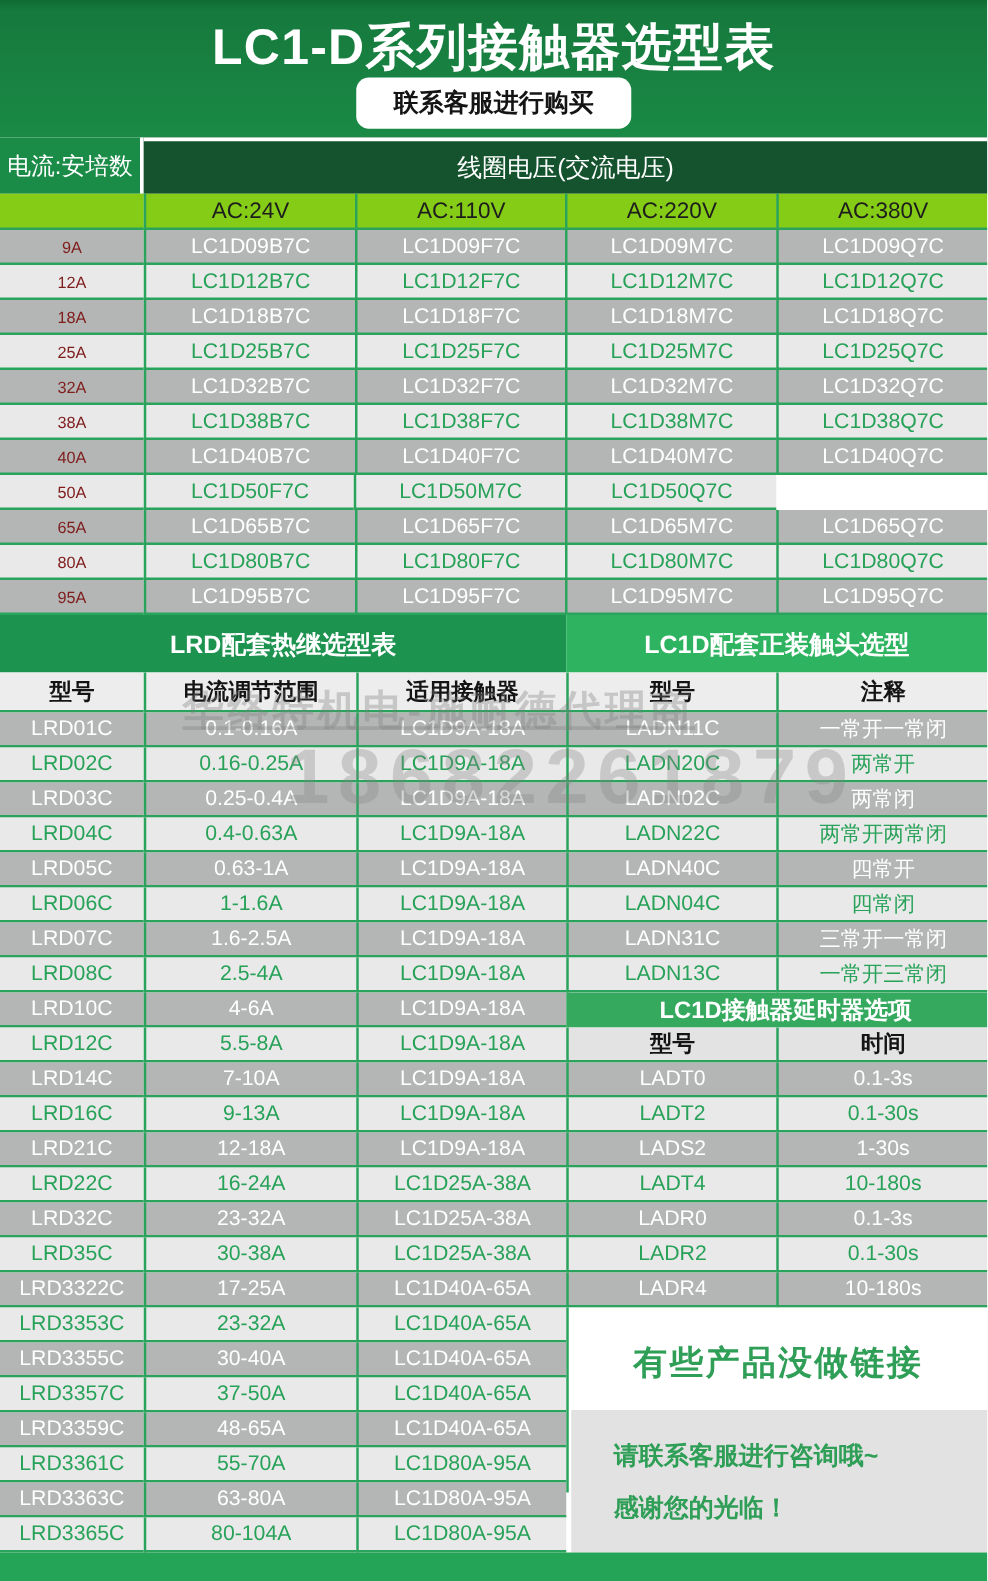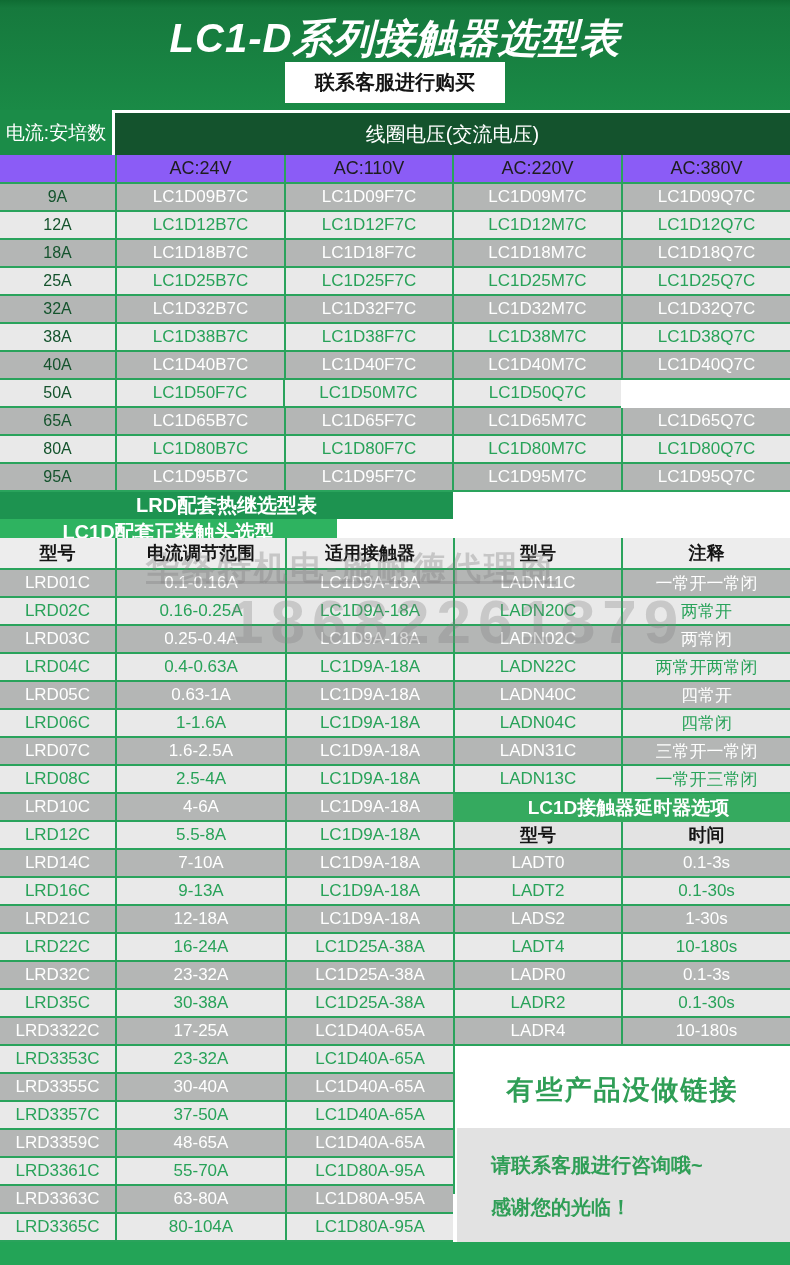--- a/index.html
+++ b/index.html
@@ -5,48 +5,48 @@
   html,body{margin:0;padding:0;background:#fff;}
   .page{
     position:relative;width:790px;height:1265px;overflow:hidden;background:#fff;
     font-family:"Liberation Sans","DejaVu Sans",sans-serif;
     -webkit-font-smoothing:antialiased;
   }
   
   .banner{position:absolute;left:0;top:0;width:790px;height:110px;
     background:linear-gradient(180deg,#0f6c33 0px,#16793d 8px,#1a8a46 100%);}
   .title{margin:0;padding-top:14px;text-align:center;color:#ffffff;
-    font-size:40px;line-height:48px;font-weight:bold;letter-spacing:1px;font-style:italic;}
+    font-size:40px;line-height:48px;font-weight:bold;letter-spacing:1px;}
   .badge{position:absolute;left:50%;top:62px;transform:translateX(-50%);
-    background:#ffffff;border-radius:0;padding:7px 30px;
+    background:#ffffff;border-radius:10px;padding:7px 30px;
     font-size:20px;font-weight:bold;color:#141414;white-space:nowrap;}
   
   .abs{position:absolute;}
   .t-row{display:flex;}
   .cell{box-sizing:border-box;display:flex;align-items:center;justify-content:center;
     height:100%;border-bottom:2px solid #2aa35c;overflow:hidden;white-space:nowrap;}
   .bl{border-left:2px solid #2aa35c;}
   
   #mt-head{left:0;top:110px;width:790px;height:45px;display:flex;}
   .amp-head{box-sizing:border-box;width:115px;height:100%;display:flex;align-items:center;justify-content:center;
     background:#1b8c48;color:#fff;font-size:19px;font-weight:normal;border-right:3px solid #fff;}
   .volt-head{box-sizing:border-box;flex:1;height:100%;display:flex;align-items:center;justify-content:center;
     background:#14532d;color:#fff;font-size:20px;border-top:3px solid #fff;}
   #volt-row{left:0;top:155px;width:790px;height:29px;}
-  #volt-row .cell{background:#8b5cf6;color:#1d1d1d;font-size:18px;}
+  #volt-row .cell{background:#84cc16;color:#1d1d1d;font-size:18px;}
   #amp-body{left:0;top:184px;width:790px;}
   #amp-body .t-row{height:28px;}
   .mw0{width:115px}.mw1{width:169px}.mw2{width:168px}.mw3{width:169px}.mw4{width:169px}
   .row-dark .cell{background:#b4b6b5;}
   .row-light .cell{background:#e9e9e9;}
-  .c-amp{color:#14532d;font-size:16px;}
+  .c-amp{color:#7f1d1d;font-size:13px;}
   .row-dark .c-val{color:#ffffff;font-size:17px;}
   .row-light .c-val{color:#28a259;font-size:17px;}
   
-  #sec-heads{left:0;top:492px;width:790px;height:46px;display:flex;flex-direction:column;}
+  #sec-heads{left:0;top:492px;width:790px;height:46px;display:flex;}
   .sec-l{box-sizing:border-box;width:453px;background:#1d9350;display:flex;align-items:center;justify-content:center;
     color:#fff;font-size:20px;font-weight:bold;}
   .sec-r{box-sizing:border-box;width:337px;background:#2eb360;display:flex;align-items:center;justify-content:center;
     color:#fff;font-size:20px;font-weight:bold;}
   #col-heads{left:0;top:538px;width:790px;height:32px;display:flex;}
   #col-heads .cell{background:#ededed;color:#141414;font-size:18px;font-weight:600;}
   .hw0{width:115px}.hw1{width:170px}.hw2{width:168px}.hw3{width:168px}.hw4{width:169px}
   
   #lrd-body{left:0;top:570px;width:453px;}
   #lrd-body .t-row{height:28px;justify-content:space-between;}

